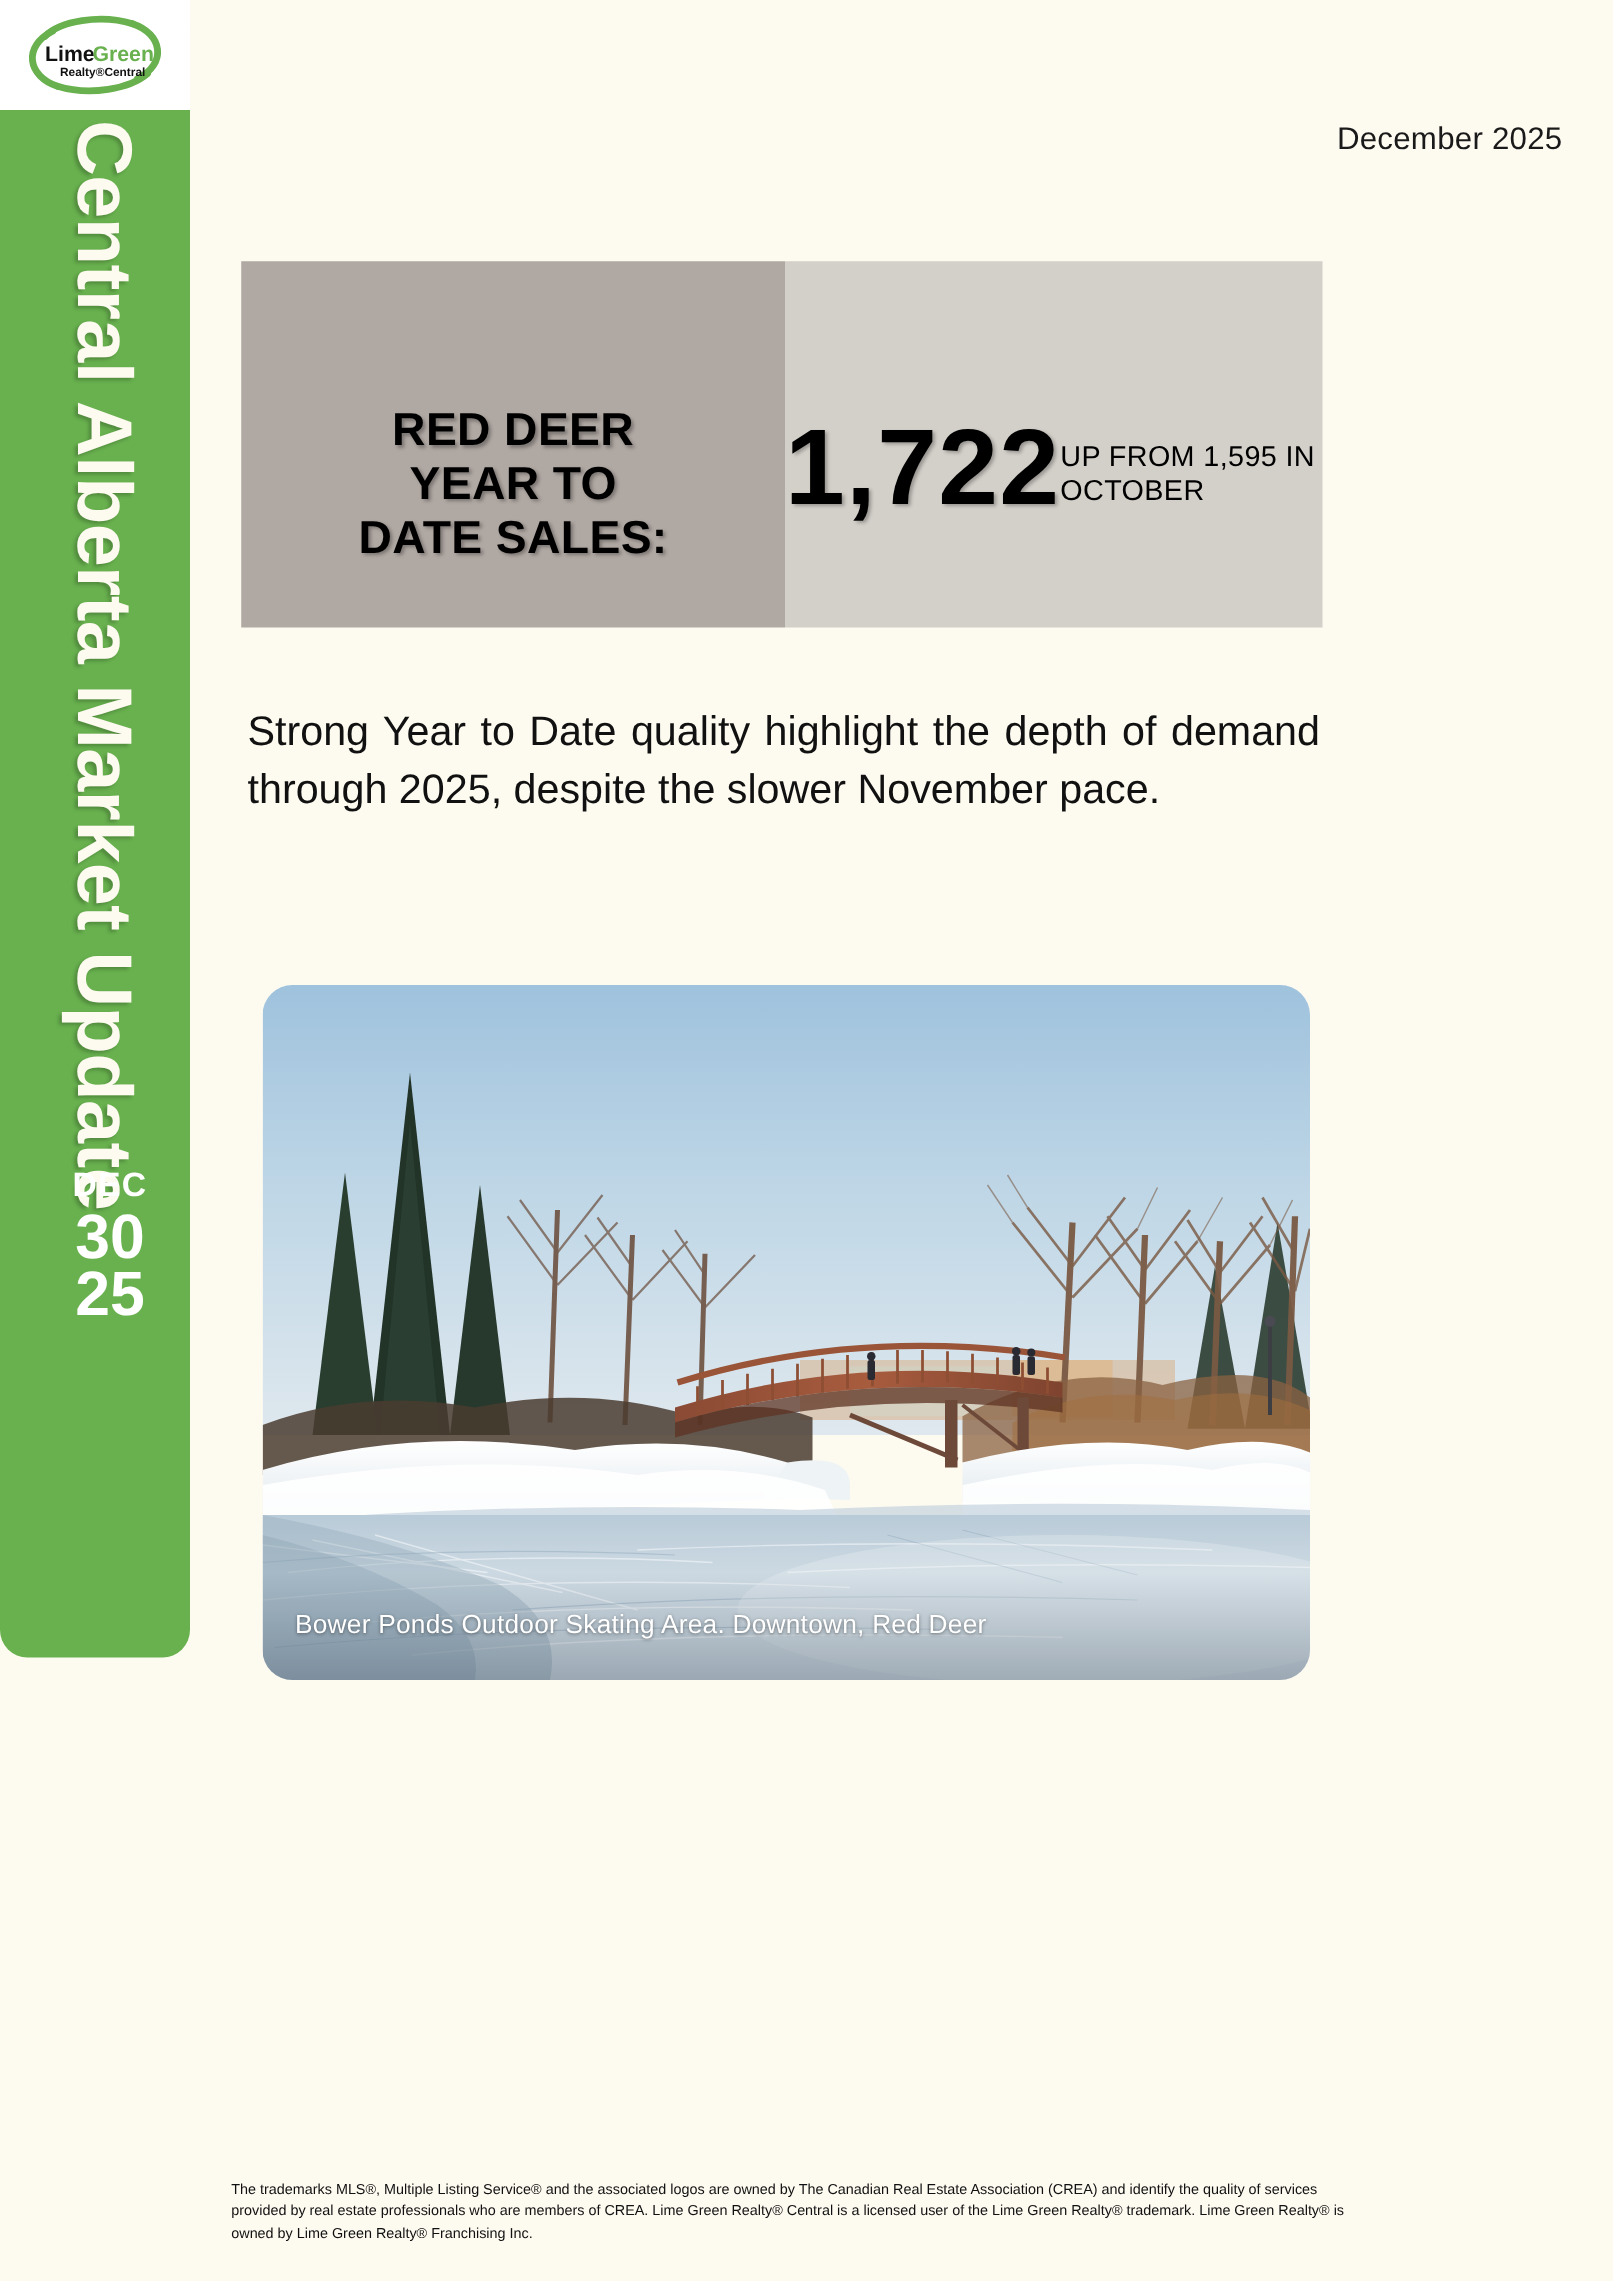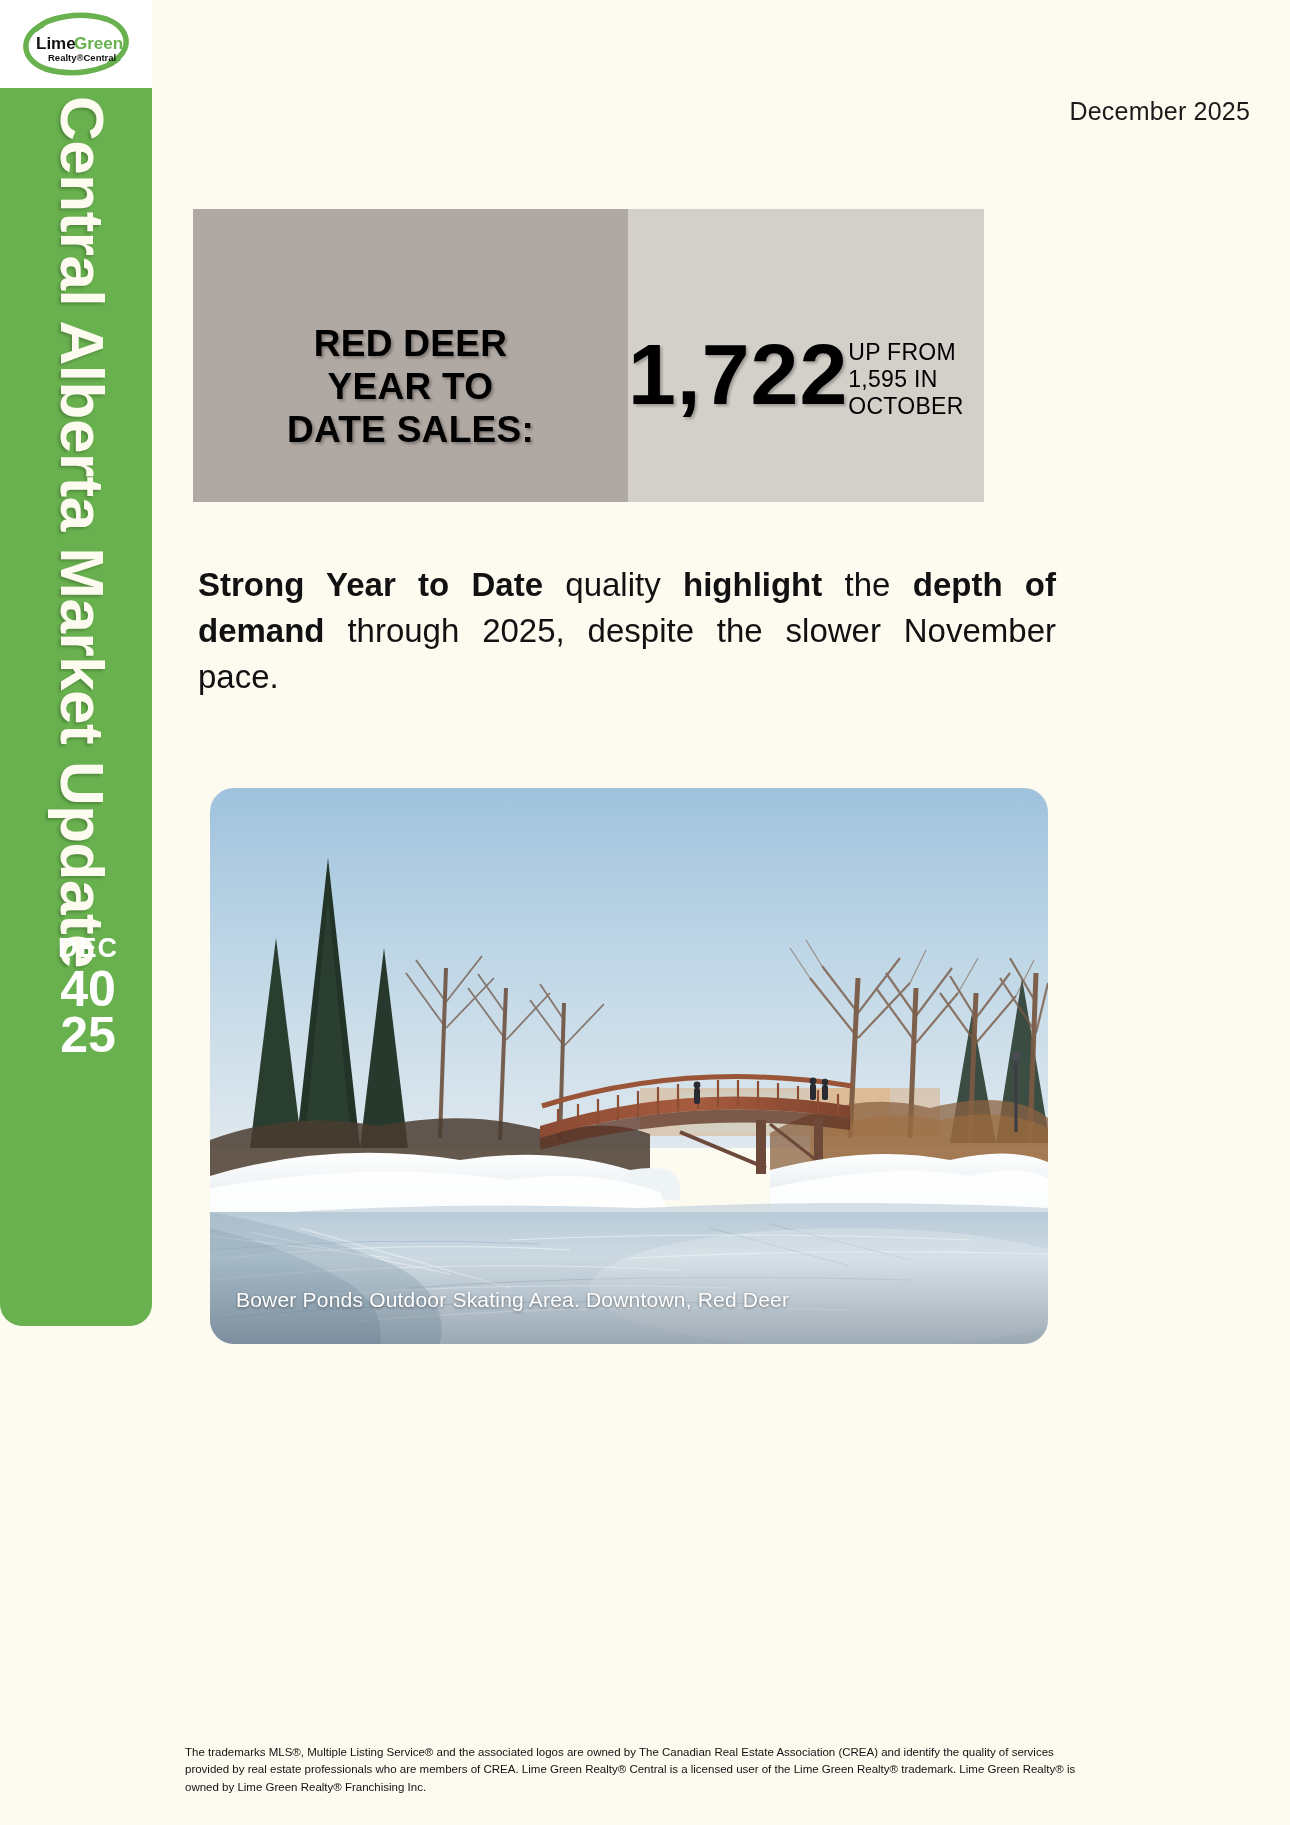--- a/index.html
+++ b/index.html
@@ -94,21 +94,21 @@
     font-size: 25px;
     color: #1a1a1a;
     letter-spacing: 0.2px;
   }
 
   
   #stat-banner {
     position: absolute;
     left: 193px;
     top: 209px;
-    width: 791px;
+    width: 865px;
     height: 293px;
     display: flex;
   }
   #stat-left {
     width: 435px;
     background: #b0a8a3;
     display: flex;
     align-items: center;
     justify-content: center;
   }
@@ -151,21 +151,21 @@
   #lede {
     position: absolute;
     left: 198px;
     top: 562px;
     width: 858px;
     font-size: 33px;
     line-height: 1.40;
     color: #111;
     text-align: justify;
   }
-  #lede b { font-weight: bold; margin-top: 44px; }
+  #lede b { font-weight: normal; margin-top: 44px; }
 
   
   #photo {
     position: absolute;
     left: 210px;
     top: 788px;
     width: 838px;
     height: 556px;
     overflow: hidden;
     border-radius: 24px;
@@ -212,21 +212,21 @@
       </svg>
     </span>
   </div>
 
   <div id="rail-title">
     <div id="rail-title-text">Central Alberta Market Update</div>
   </div>
 
   <div id="rail-date">
     <span class="dec">DEC</span>
-    <span class="yy">40</span>
+    <span class="yy">30</span>
     <span class="yy">25</span>
   </div>
 
 </div>
 
 <div id="issue-date">December 2025</div>
 
 <div id="stat-banner">
   <div id="stat-left">
     <div id="stat-left-label">RED DEER

